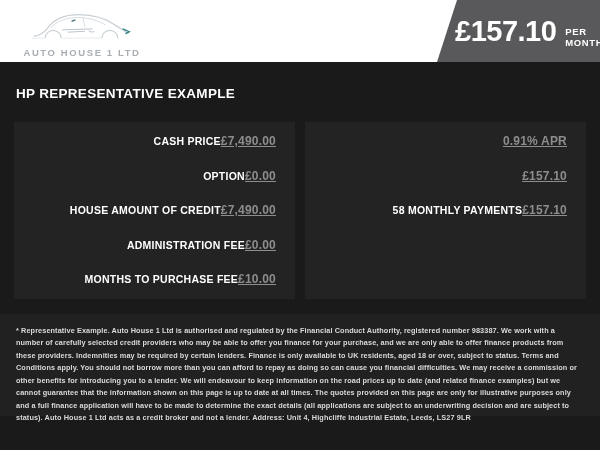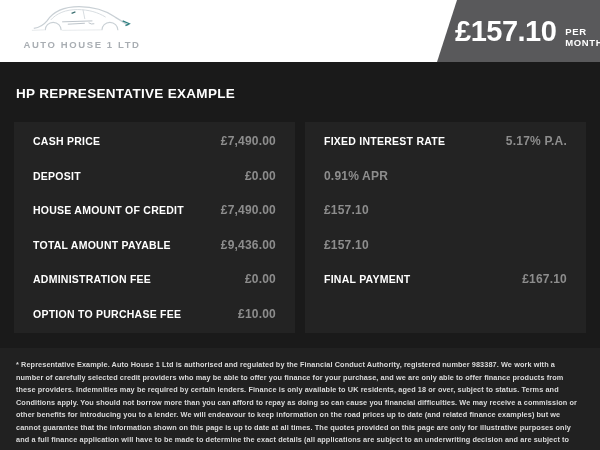--- a/index.html
+++ b/index.html
@@ -9,21 +9,21 @@
     background: #1a1a1a;
   }
 
   
   .topbar {
     position: relative;
     width: 600px; height: 62px;
     background: #ffffff;
   }
   .logo {
-    position: absolute; left: 22px; top: 0;
+    position: absolute; left: 22px; top: 8px;
     width: 120px; text-align: center;
   }
   .logo svg { display: block; margin: 0 auto; }
   .logo-text {
     font-size: 9.5px; font-weight: 800;
     color: #a9aeb3; letter-spacing: 1.6px;
     white-space: nowrap; margin-top: 1px;
   }
   .price-badge {
     position: absolute; right: 0; top: 0;
@@ -51,30 +51,30 @@
   }
   .tables {
     display: flex; gap: 10px;
     margin: 21px 14px 0;
   }
   .panel {
     flex: 1; background: #232323; padding: 2px 0;
   }
   .finance-row {
     height: 34.5px;
-    display: flex; align-items: center; justify-content: space-between;
+    display: flex; align-items: center; justify-content: flex-end;
     padding: 0 19px;
   }
   .row-label {
     color: #ffffff; font-weight: 700; font-size: 10.5px;
     letter-spacing: 0.25px; white-space: nowrap;
   }
   .row-value {
     color: #8d8d8d; font-weight: 700; font-size: 12px;
-    letter-spacing: 0.2px; white-space: nowrap;
+    letter-spacing: 0.2px; white-space: nowrap; text-decoration: underline;
   }
 
   
   .disclaimer {
     margin-top: 15px;
     background: #212121;
     height: 102px;
     padding: 11px 16px;
     color: #dadada;
     font-size: 7.3px; line-height: 1.72; font-weight: 600;
@@ -110,56 +110,45 @@
 <div class="main">
   <div class="section-title">HP REPRESENTATIVE EXAMPLE</div>
 
   <div class="tables">
     <div class="panel">
       <div class="finance-row">
         <span class="row-label">CASH PRICE</span>
         <span class="row-value">£7,490.00</span>
       </div>
       <div class="finance-row">
-        <span class="row-label">DEPOSIT</span>
+        <span class="row-label">OPTION</span>
         <span class="row-value">£0.00</span>
       </div>
       <div class="finance-row">
         <span class="row-label">HOUSE AMOUNT OF CREDIT</span>
         <span class="row-value">£7,490.00</span>
       </div>
       <div class="finance-row">
-        <span class="row-label">TOTAL AMOUNT PAYABLE</span>
-        <span class="row-value">£9,436.00</span>
-      </div>
-      <div class="finance-row">
         <span class="row-label">ADMINISTRATION FEE</span>
         <span class="row-value">£0.00</span>
       </div>
       <div class="finance-row">
-        <span class="row-label">OPTION TO PURCHASE FEE</span>
+        <span class="row-label">MONTHS TO PURCHASE FEE</span>
         <span class="row-value">£10.00</span>
       </div>
     </div>
 
     <div class="panel">
-      <div class="finance-row">
-        <span class="row-label">FIXED INTEREST RATE</span>
-        <span class="row-value">5.17% P.A.</span>
-      </div>
       <div class="finance-row">
         <span class="row-value">0.91% APR</span>
       </div>
       <div class="finance-row">
         <span class="row-value">£157.10</span>
       </div>
       <div class="finance-row">
+        <span class="row-label">58 MONTHLY PAYMENTS</span>
         <span class="row-value">£157.10</span>
-      </div>
-      <div class="finance-row">
-        <span class="row-label">FINAL PAYMENT</span>
-        <span class="row-value">£167.10</span>
       </div>
     </div>
   </div>
 
   <div class="disclaimer">* Representative Example. Auto House 1 Ltd is authorised and regulated by the Financial Conduct Authority, registered number 983387. We work with a number of carefully selected credit providers who may be able to offer you finance for your purchase, and we are only able to offer finance products from these providers. Indemnities may be required by certain lenders. Finance is only available to UK residents, aged 18 or over, subject to status. Terms and Conditions apply. You should not borrow more than you can afford to repay as doing so can cause you financial difficulties. We may receive a commission or other benefits for introducing you to a lender. We will endeavour to keep information on the road prices up to date (and related finance examples) but we cannot guarantee that the information shown on this page is up to date at all times. The quotes provided on this page are only for illustrative purposes only and a full finance application will have to be made to determine the exact details (all applications are subject to an underwriting decision and are subject to status). Auto House 1 Ltd acts as a credit broker and not a lender. Address: Unit 4, Highcliffe Industrial Estate, Leeds, LS27 9LR</div>
 </div>
 
 </body></html>

